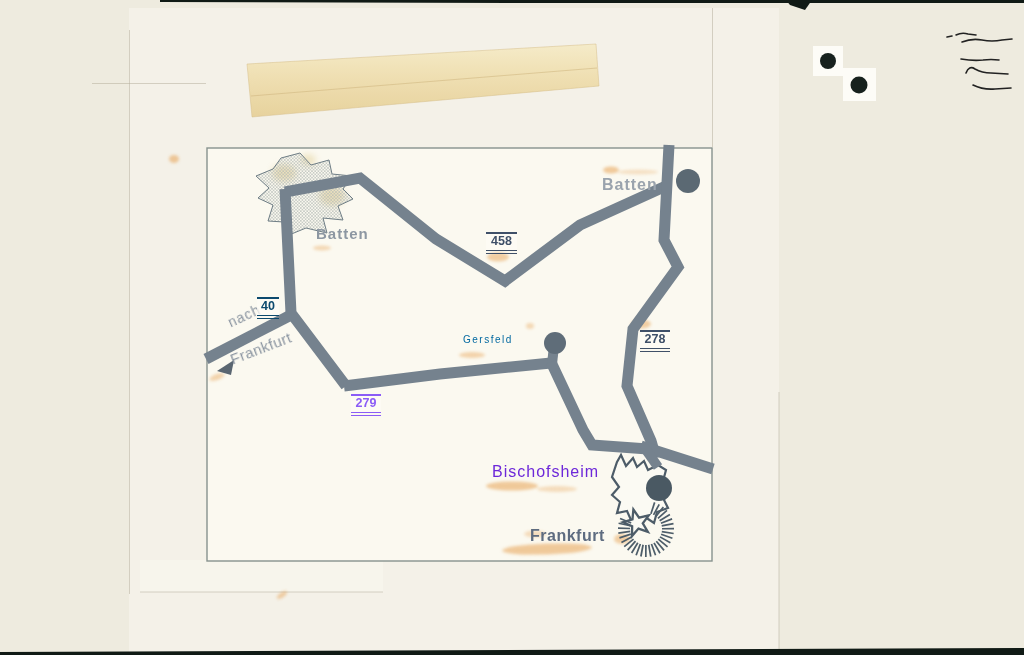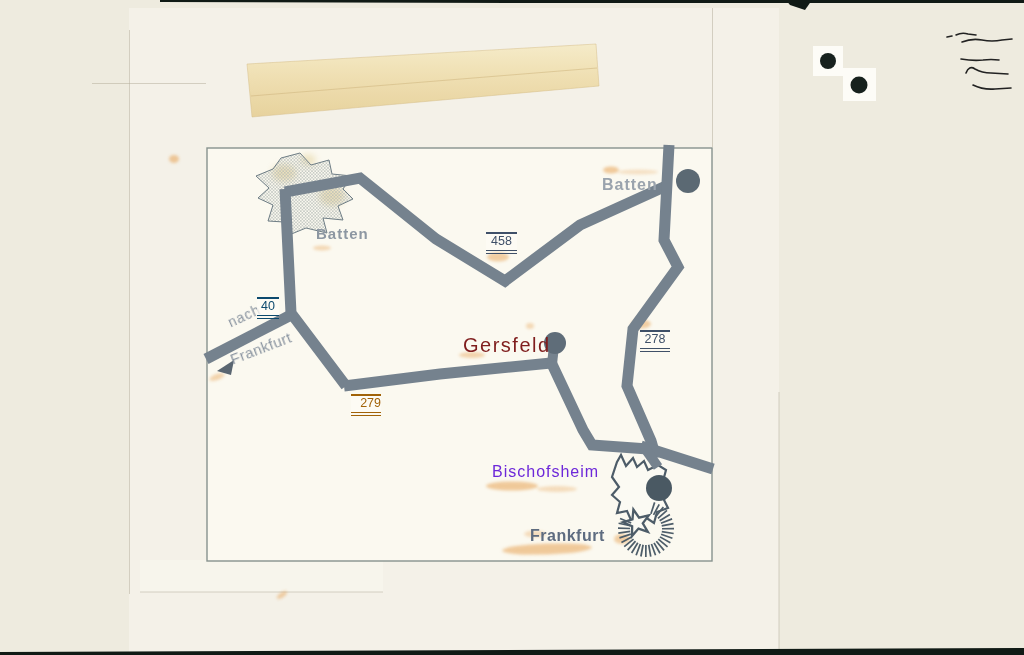--- a/index.html
+++ b/index.html
@@ -6,21 +6,21 @@
   .photo{
     position:relative;width:1024px;height:655px;overflow:hidden;
     background:#eeebdf;font-family:"Liberation Sans",sans-serif;
   }
   #map-svg{position:absolute;left:0;top:0;}
   .map-label{
     position:absolute;white-space:nowrap;line-height:1.1;
     transform-origin:0 50%;filter:blur(0.25px);
   }
   .sign{
-    position:absolute;text-align:center;font-weight:normal;font-size:12.5px;
+    position:absolute;text-align:center;font-weight:bold;font-size:12.5px;
     line-height:15px;border-top:2px solid;border-bottom:1.5px solid;
     background:rgba(253,251,245,0.75);padding-bottom:1px;filter:blur(0.2px);
   }
   .sign:after{
     content:"";position:absolute;left:0;right:0;bottom:-4px;height:1.5px;
     background:currentColor;
   }
 </style>
 </head>
 <body>
@@ -127,24 +127,24 @@
       <circle cx="859" cy="85" r="8.5" fill="#17211d"></circle>
       <path d="M947,37 l5,-1 M956,35 q6,-3 12,-1 l8,1" fill="none" stroke="#222222" stroke-width="1.6" stroke-linecap="round"></path>
       <path d="M962,42 q10,-4 20,-2 q10,2 20,0 l10,-1" fill="none" stroke="#222222" stroke-width="1.6" stroke-linecap="round"></path>
       <path d="M961,59 q12,2 22,1 q8,-1 16,0" fill="none" stroke="#222222" stroke-width="1.6" stroke-linecap="round"></path>
       <path d="M966,73 q3,-8 9,-4 q7,4 16,4 l17,1" fill="none" stroke="#222222" stroke-width="1.6" stroke-linecap="round"></path>
       <path d="M973,85 q10,5 22,4 l16,-1" fill="none" stroke="#222222" stroke-width="1.6" stroke-linecap="round"></path>
     </svg>
 
   <div class="map-label" style="left: 316px; top: 226px; font-size: 15px; font-weight: bold; color: rgb(141, 151, 162); letter-spacing: 1px;">Batten</div>
   <div class="map-label" style="left: 602px; top: 169px; font-size: 16px; font-weight: 600; color: rgb(154, 163, 173); letter-spacing: 1px; margin-top: 7px;">Batten</div>
-  <div class="map-label" style="left: 463px; top: 334px; font-size: 20px; font-weight: normal; color: #7f1d1d; letter-spacing: 1.5px; text-align: center;">Gersfeld</div>
+  <div class="map-label" style="left: 463px; top: 334px; font-size: 10px; font-weight: normal; color: #0369a1; letter-spacing: 1.5px; text-align: center;">Gersfeld</div>
   <div class="map-label" style="left: 492px; top: 463px; font-size: 16px; font-weight: normal; color: #6d28d9; letter-spacing: 1px;">Bischofsheim</div>
   <div class="map-label" style="left: 530px; top: 527px; font-size: 16px; font-weight: bold; color: rgb(94, 108, 128); letter-spacing: 0.5px;">Frankfurt</div>
   <div class="map-label" style="left: 229px; top: 316px; font-size: 14px; font-weight: normal; color: rgb(138, 148, 160); letter-spacing: 1px; transform: rotate(-25deg);">nach</div>
   <div class="map-label" style="left: 231px; top: 352px; font-size: 15px; font-weight: normal; color: rgb(138, 148, 160); letter-spacing: 0.5px; transform: rotate(-21deg);">Frankfurt</div>
 
   <div class="sign" style="left: 257px; top: 297px; width: 22px; color: #0c4a6e;">40</div>
   <div class="sign" style="left: 486px; top: 232px; width: 31px; color: rgb(63, 80, 104);">458</div>
-  <div class="sign" style="left: 351px; top: 394px; width: 30px; color: #a16207; text-align: right;">279</div>
+  <div class="sign" style="left: 351px; top: 394px; width: 30px; color: #8b5cf6;">279</div>
   <div class="sign" style="left: 640px; top: 330px; width: 30px; color: rgb(63, 80, 104);">278</div>
 
 </div>
 
 </body></html>

